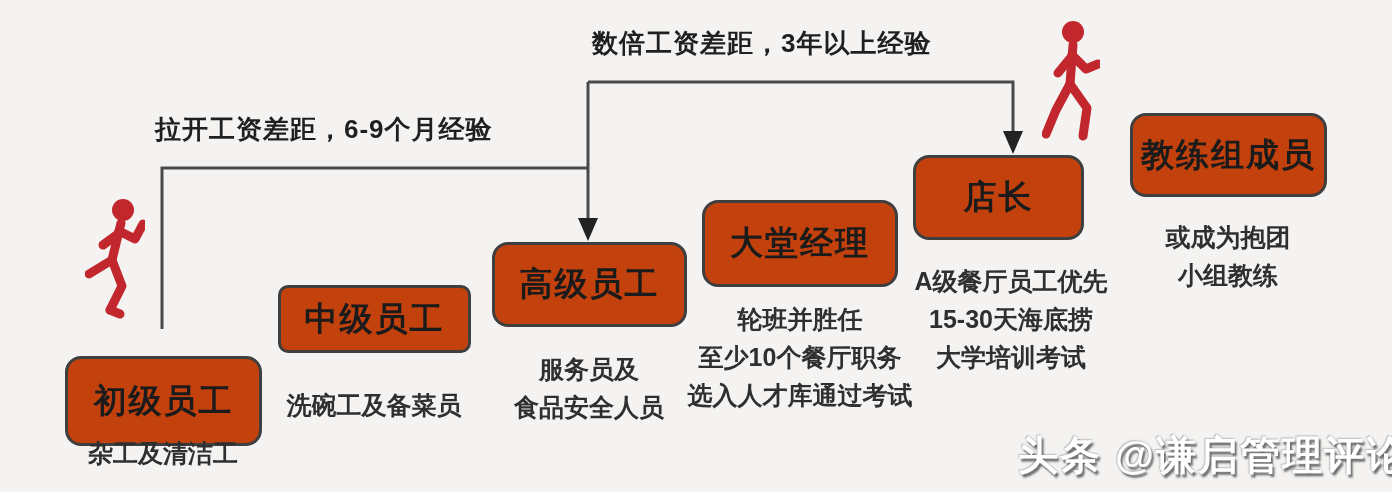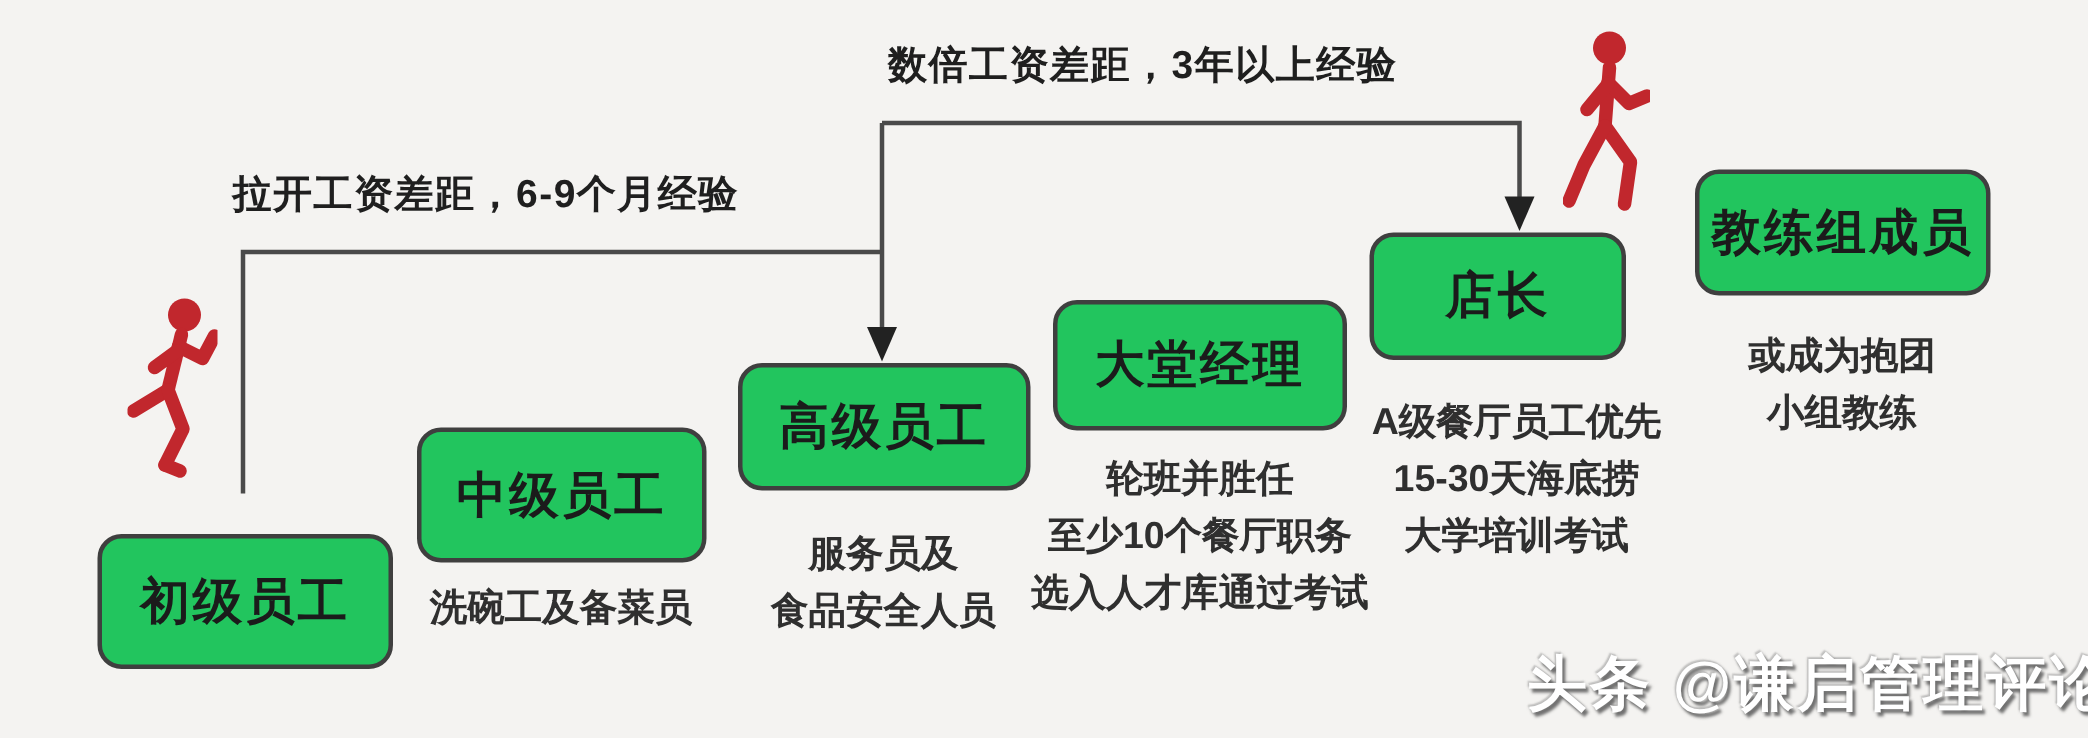--- a/index.html
+++ b/index.html
@@ -14,41 +14,41 @@
   *{margin:0;padding:0;box-sizing:border-box;}
   html,body{background:#ffffff;}
   body{font-family:"Liberation Sans","DejaVu Sans",sans-serif;}
   .canvas{
     position:relative;width:1392px;height:492px;overflow:hidden;
     background:var(--bg);
   }
   .connectors{position:absolute;left:0;top:0;width:1392px;height:492px;}
   .level-box{
     position:absolute;display:flex;align-items:center;justify-content:center;
-    background:#22c55e;border:3px solid var(--box-border);border-radius:16px;
+    background:#c2410c;border:3px solid var(--box-border);border-radius:16px;
     font-size:33px;font-weight:700;color:var(--title-ink);letter-spacing:2px;
   }
   .caption{
     position:absolute;width:280px;text-align:center;
     font-size:25px;line-height:38px;font-weight:600;color:var(--caption-ink);
   }
   .arrow-label{
     position:absolute;width:420px;
     font-size:26px;font-weight:700;color:#1f1f1f;letter-spacing:1px;
   }
   .runner{position:absolute;}
   .watermark{
     position:absolute;top:428px;right:14px;width:360px;text-align:right;
     font-size:40px;font-weight:700;letter-spacing:2px;color:#ffffff;
     text-shadow:2px 3px 2px rgba(90,90,90,.85), -1px -1px 1px rgba(150,150,150,.45), 0 0 2px rgba(120,120,120,.5);
     white-space:nowrap;
   }
   
   .lv1{left:65px;top:328px;width:197px;height:90px;margin-top:28px;}
-  .lv2{left:278px;top:285px;width:193px;height:90px;}
+  .lv2{left:278px;top:285px;width:193px;height:68px;border-radius:10px;}
   .lv3{left:492px;top:242px;width:195px;height:85px;}
   .lv4{left:702px;top:200px;width:196px;height:87px;}
   .lv5{left:913px;top:155px;width:171px;height:85px;}
   .lv6{left:1130px;top:113px;width:197px;height:84px;}
   
   .cap1{left:23px;top:434px;}
   .cap2{left:234px;top:386px;}
   .cap3{left:449px;top:350px;}
   .cap4{left:660px;top:300px;}
   .cap5{left:871px;top:262px;}
@@ -111,20 +111,23 @@
   <div class="level-box lv4">
     <span>大堂经理</span>
   </div>
   <div class="level-box lv5">
     <span>店长</span>
   </div>
   <div class="level-box lv6">
     <span>教练组成员</span>
   </div>
 
+  <div class="caption cap1">
+    <div>杂工及清洁工</div>
+  </div>
   <div class="caption cap2">
     <div>洗碗工及备菜员</div>
   </div>
   <div class="caption cap3">
     <div>服务员及</div>
     <div>食品安全人员</div>
   </div>
   <div class="caption cap4">
     <div>轮班并胜任</div>
     <div>至少10个餐厅职务</div>

